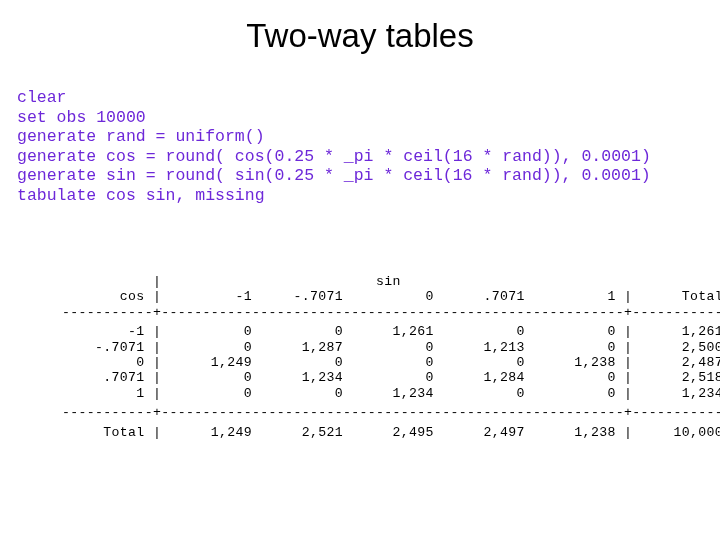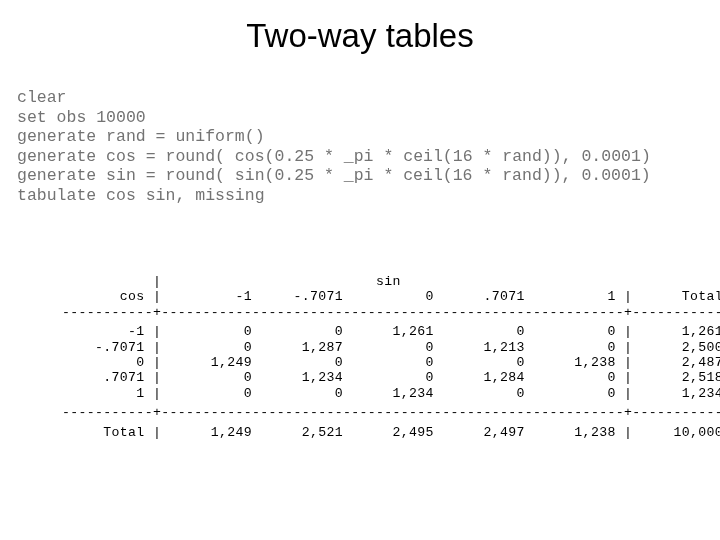--- a/index.html
+++ b/index.html
@@ -33,21 +33,21 @@
   }
 
   
   #code-block {
     position: absolute;
     top: 88px;
     left: 17px;
     font-family: "Liberation Mono", "DejaVu Sans Mono", monospace;
     font-size: 16.5px;
     line-height: 19.6px;
-    color: #737373;
+    color: #6d28d9;
     white-space: pre;
     letter-spacing: 0px;
   }
   #code-block .line {
     white-space: pre;
   }
   #code-block b {
     font-weight: normal;
   }
 

